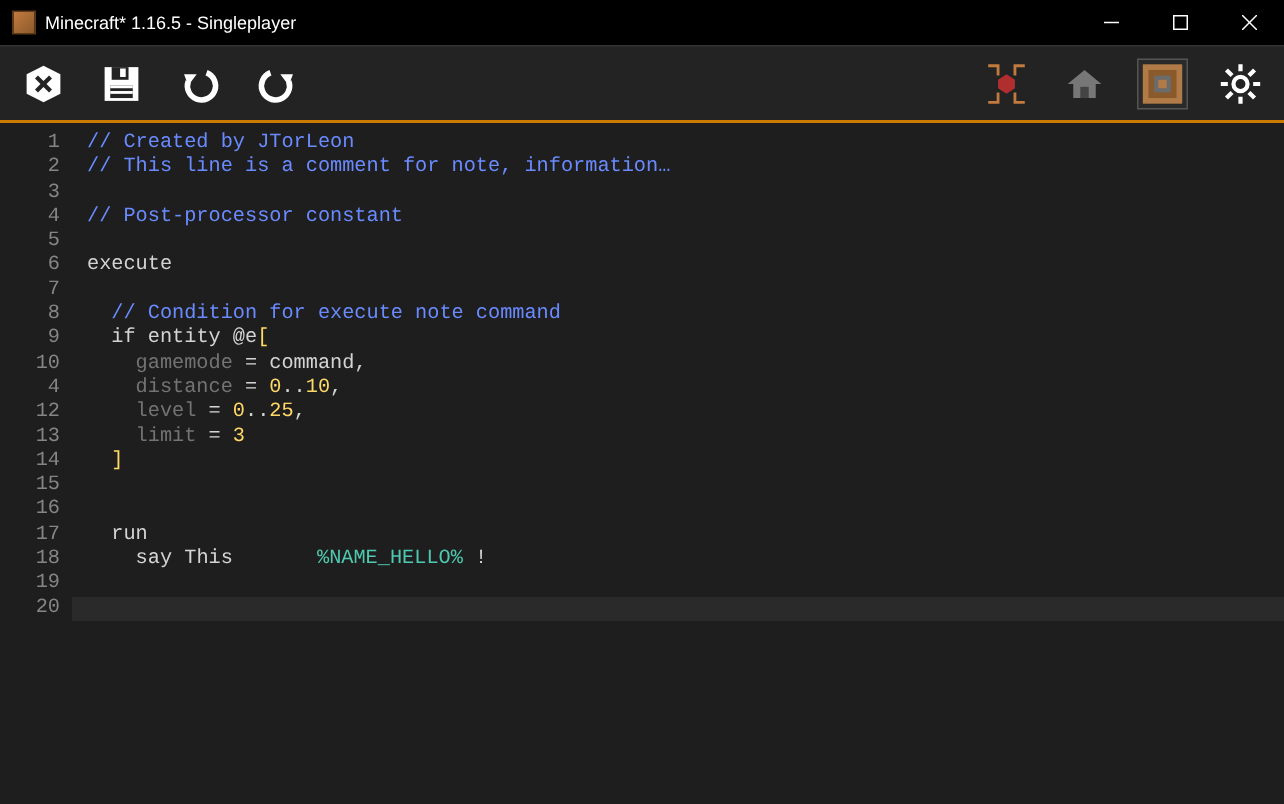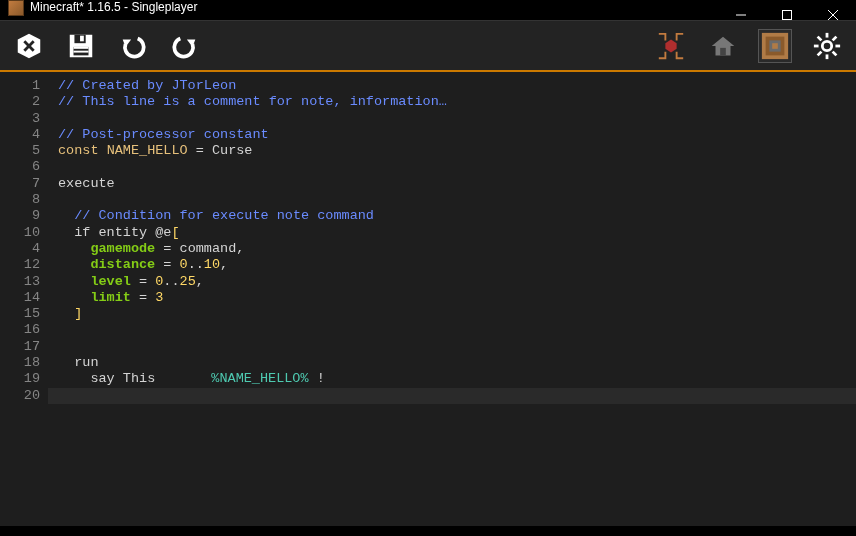--- a/index.html
+++ b/index.html
@@ -4,23 +4,23 @@
 <style>
   * { margin: 0; padding: 0; box-sizing: border-box; }
   body {
     width: 856px; height: 536px;
     background: #000;
     font-family: 'Consolas', 'Courier New', monospace;
     overflow: hidden;
     user-select: none;
   }
   .titlebar {
-    height: 20px;
+    height: 30px;
     background: #000;
-    display: flex; 
+    display: flex; align-items: center;
     padding-left: 8px;
     color: #fff;
     font-family: 'Segoe UI', sans-serif;
     font-size: 12px;
   }
   .titlebar .logo {
     width: 16px; height: 16px;
     margin-right: 6px;
     background: linear-gradient(135deg,#c27b3f 0%,#8b5a2b 100%);
     display:inline-block;
@@ -83,21 +83,21 @@
     left:0; right:0;
     height:16.3px;
     background:#2a2a2a;
     z-index:0;
   }
   .code .line { position:relative; z-index:1; }
   .tok-comment { color:#6a8bff; }
   .tok-const   { color:#e6c07b; }
   .tok-kw      { color:#d4d4d4;text-align:right; }
   .tok-bracket { color:#ffd866; }
-  .tok-prop    { color:#84cc16;font-weight:bold; }
+  .tok-prop    { color:#737373; }
   .tok-value   { color:#d4d4d4; }
   .tok-num     { color:#ffd866; }
   .tok-range   { color:#d4d4d4; }
   .tok-run     { color:#d4d4d4; }
   .tok-var     { color:#4ec9b0;margin-left:48px; }
   .tok-punct   { color:#d4d4d4; }
 </style>
 </head>
 <body>
 
@@ -212,21 +212,20 @@
       <div class="ln">17</div>
       <div class="ln">18</div>
       <div class="ln">19</div>
       <div class="ln">20</div>
     </div>
   <div class="code" id="code">
       <div class="line"><span class="tok-comment">// Created by JTorLeon</span></div>
       <div class="line"><span class="tok-comment">// This line is a comment for note, information…</span></div>
       <div class="line"></div>
       <div class="line"><span class="tok-comment">// Post-processor constant</span></div>
-      <div class="line"><span class="tok-const">const</span><span> </span><span class="tok-const">NAME_HELLO</span><span> = </span><span class="tok-value">Curse</span></div>
       <div class="line"></div>
       <div class="line"><span class="tok-kw">execute</span></div>
       <div class="line"></div>
       <div class="line"><span>  </span><span class="tok-comment">// Condition for execute note command</span></div>
       <div class="line"><span>  </span><span class="tok-kw">if</span><span> </span><span class="tok-kw">entity</span><span> </span><span class="tok-kw">@e</span><span class="tok-bracket">[</span></div>
       <div class="line"><span>    </span><span class="tok-prop">gamemode</span><span> = </span><span class="tok-value">command</span><span class="tok-punct">,</span></div>
       <div class="line"><span>    </span><span class="tok-prop">distance</span><span> = </span><span class="tok-num">0</span><span class="tok-range">..</span><span class="tok-num">10</span><span class="tok-punct">,</span></div>
       <div class="line"><span>    </span><span class="tok-prop">level</span><span> = </span><span class="tok-num">0</span><span class="tok-range">..</span><span class="tok-num">25</span><span class="tok-punct">,</span></div>
       <div class="line"><span>    </span><span class="tok-prop">limit</span><span> = </span><span class="tok-num">3</span></div>
       <div class="line"><span>  </span><span class="tok-bracket">]</span></div>

